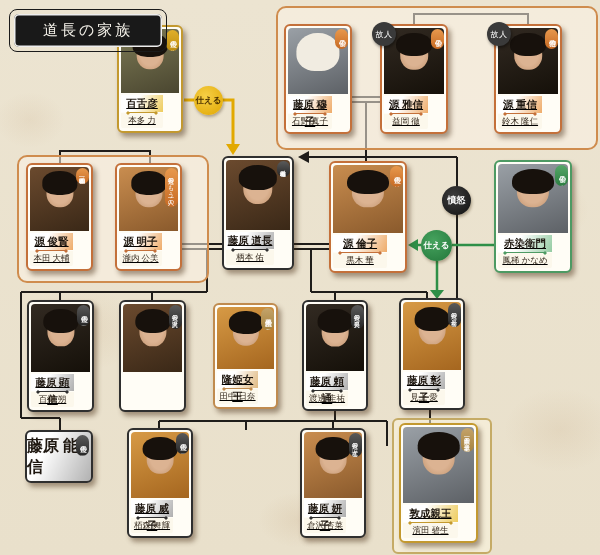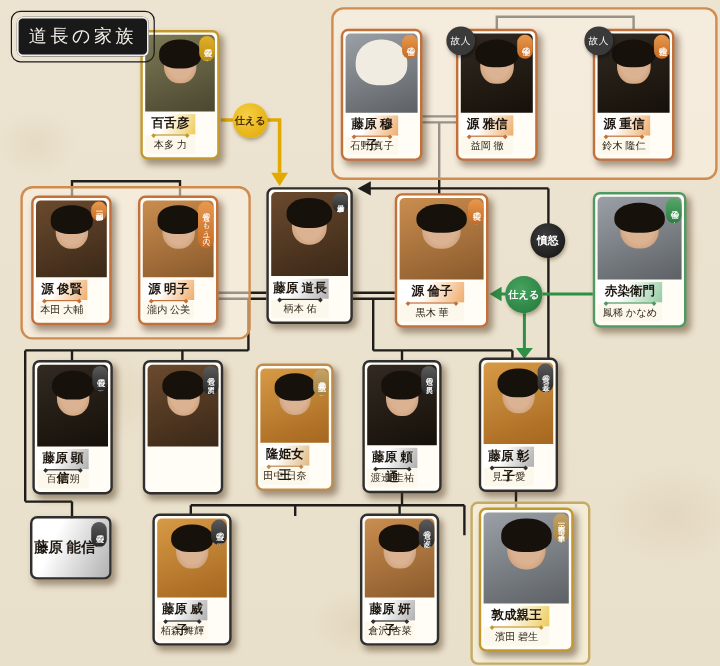--- a/index.html
+++ b/index.html
@@ -33,41 +33,41 @@
   .pC{background:linear-gradient(160deg,#c98d4f,#8a5a2c);}
   .pD{background:linear-gradient(160deg,#7d7a55,#4a4630);}
   .pE{background:linear-gradient(160deg,#9aa0a6,#5d6166);}
   .pF{background:linear-gradient(160deg,#d79a45,#a5661f);}
   .hood .photo::after{background:#f1ece1;width:72%;height:58%;}
   .ribbon{position:absolute;z-index:4;top:3px;right:2px;width:13px;padding:5px 0;box-sizing:border-box;
      writing-mode:vertical-rl;text-orientation:upright;font-size:7px;line-height:13px;letter-spacing:.5px;
      color:#fff;text-align:center;border-radius:7px;background:linear-gradient(180deg,var(--rb1),var(--rb2));
      max-height:calc(100% - 12px);overflow:hidden;}
   .ribbon.long{font-size:6.3px;letter-spacing:0;}
-  .plate{position:absolute;left:2px;right:18px;bottom:2px;height:34px;border-radius:0 0 4px 4px;overflow:hidden;}
+  .plate{position:absolute;left:2px;right:18px;bottom:2px;height:34px;border-radius:0 0 4px 4px;overflow:hidden;text-decoration:underline;}
   .nm{height:17px;line-height:17px;text-align:center;font-size:10.5px;color:#1e1710;font-weight:bold;
       background:linear-gradient(115deg,#ffffff 38%,var(--pl) 105%);}
   .dv{height:1px;margin:0 7px;background:var(--bd);position:relative;}
   .dv::before,.dv::after{content:"";position:absolute;top:-1.5px;width:4px;height:4px;background:var(--bd);
       transform:rotate(45deg) scale(.7);}
   .dv::before{left:-2px;} .dv::after{right:-2px;}
   .ac{height:15px;line-height:15px;text-align:center;font-size:8.5px;color:#33281c;background:#fcf8ec;}
   .txcard{display:flex;align-items:center;justify-content:center;
       background:linear-gradient(115deg,#ffffff 30%,#9b9b9b 120%);}
-  .txcard .nm2{font-size:12px;font-weight:bold;color:#1e1710;padding-right:10px;}
+  .txcard .nm2{font-size:16px;font-weight:bold;color:#1e1710;padding-right:10px;}
   .badge{position:absolute;z-index:5;width:24px;height:24px;border-radius:50%;background:#3a3a3a;
       color:#fff;font-size:8px;display:flex;align-items:center;justify-content:center;letter-spacing:.5px;
       box-shadow:1px 2px 3px rgba(0,0,0,.4);}
   .lblc{position:absolute;z-index:5;border-radius:50%;display:flex;align-items:center;justify-content:center;
       font-weight:bold;box-shadow:1px 2px 3px rgba(60,40,10,.35);}
   .lblc.yellow{width:29px;height:29px;background:radial-gradient(circle at 40% 35%,#f6cf46,#e0a600);color:#4a3000;font-size:8.5px;}
   .lblc.green{width:31px;height:31px;background:radial-gradient(circle at 40% 35%,#46a35e,#22763a);color:#fff;font-size:8.5px;}
   .lblc.black{width:29px;height:29px;background:radial-gradient(circle at 40% 35%,#3d3d3d,#111);color:#fff;font-size:9px;}
   .title{position:absolute;left:14px;top:14px;z-index:6;background:#191919;color:#f5f2ea;
-      padding:7px 10px;font-size:15px;letter-spacing:3px;border-radius:5px;
+      padding:7px 29px;font-size:15px;letter-spacing:3px;border-radius:5px;
       box-shadow:inset 0 0 0 1.5px rgba(255,255,255,.92);}
   .title::after{content:"";position:absolute;inset:-5px;border:1.5px solid #1b1b1b;border-radius:8px;pointer-events:none;}
 </style>
 </head>
 <body>
 
 <div id="stage">
 
   <svg class="lines" width="600" height="555">
     <g stroke="#1f1d1a" stroke-width="2" fill="none">

